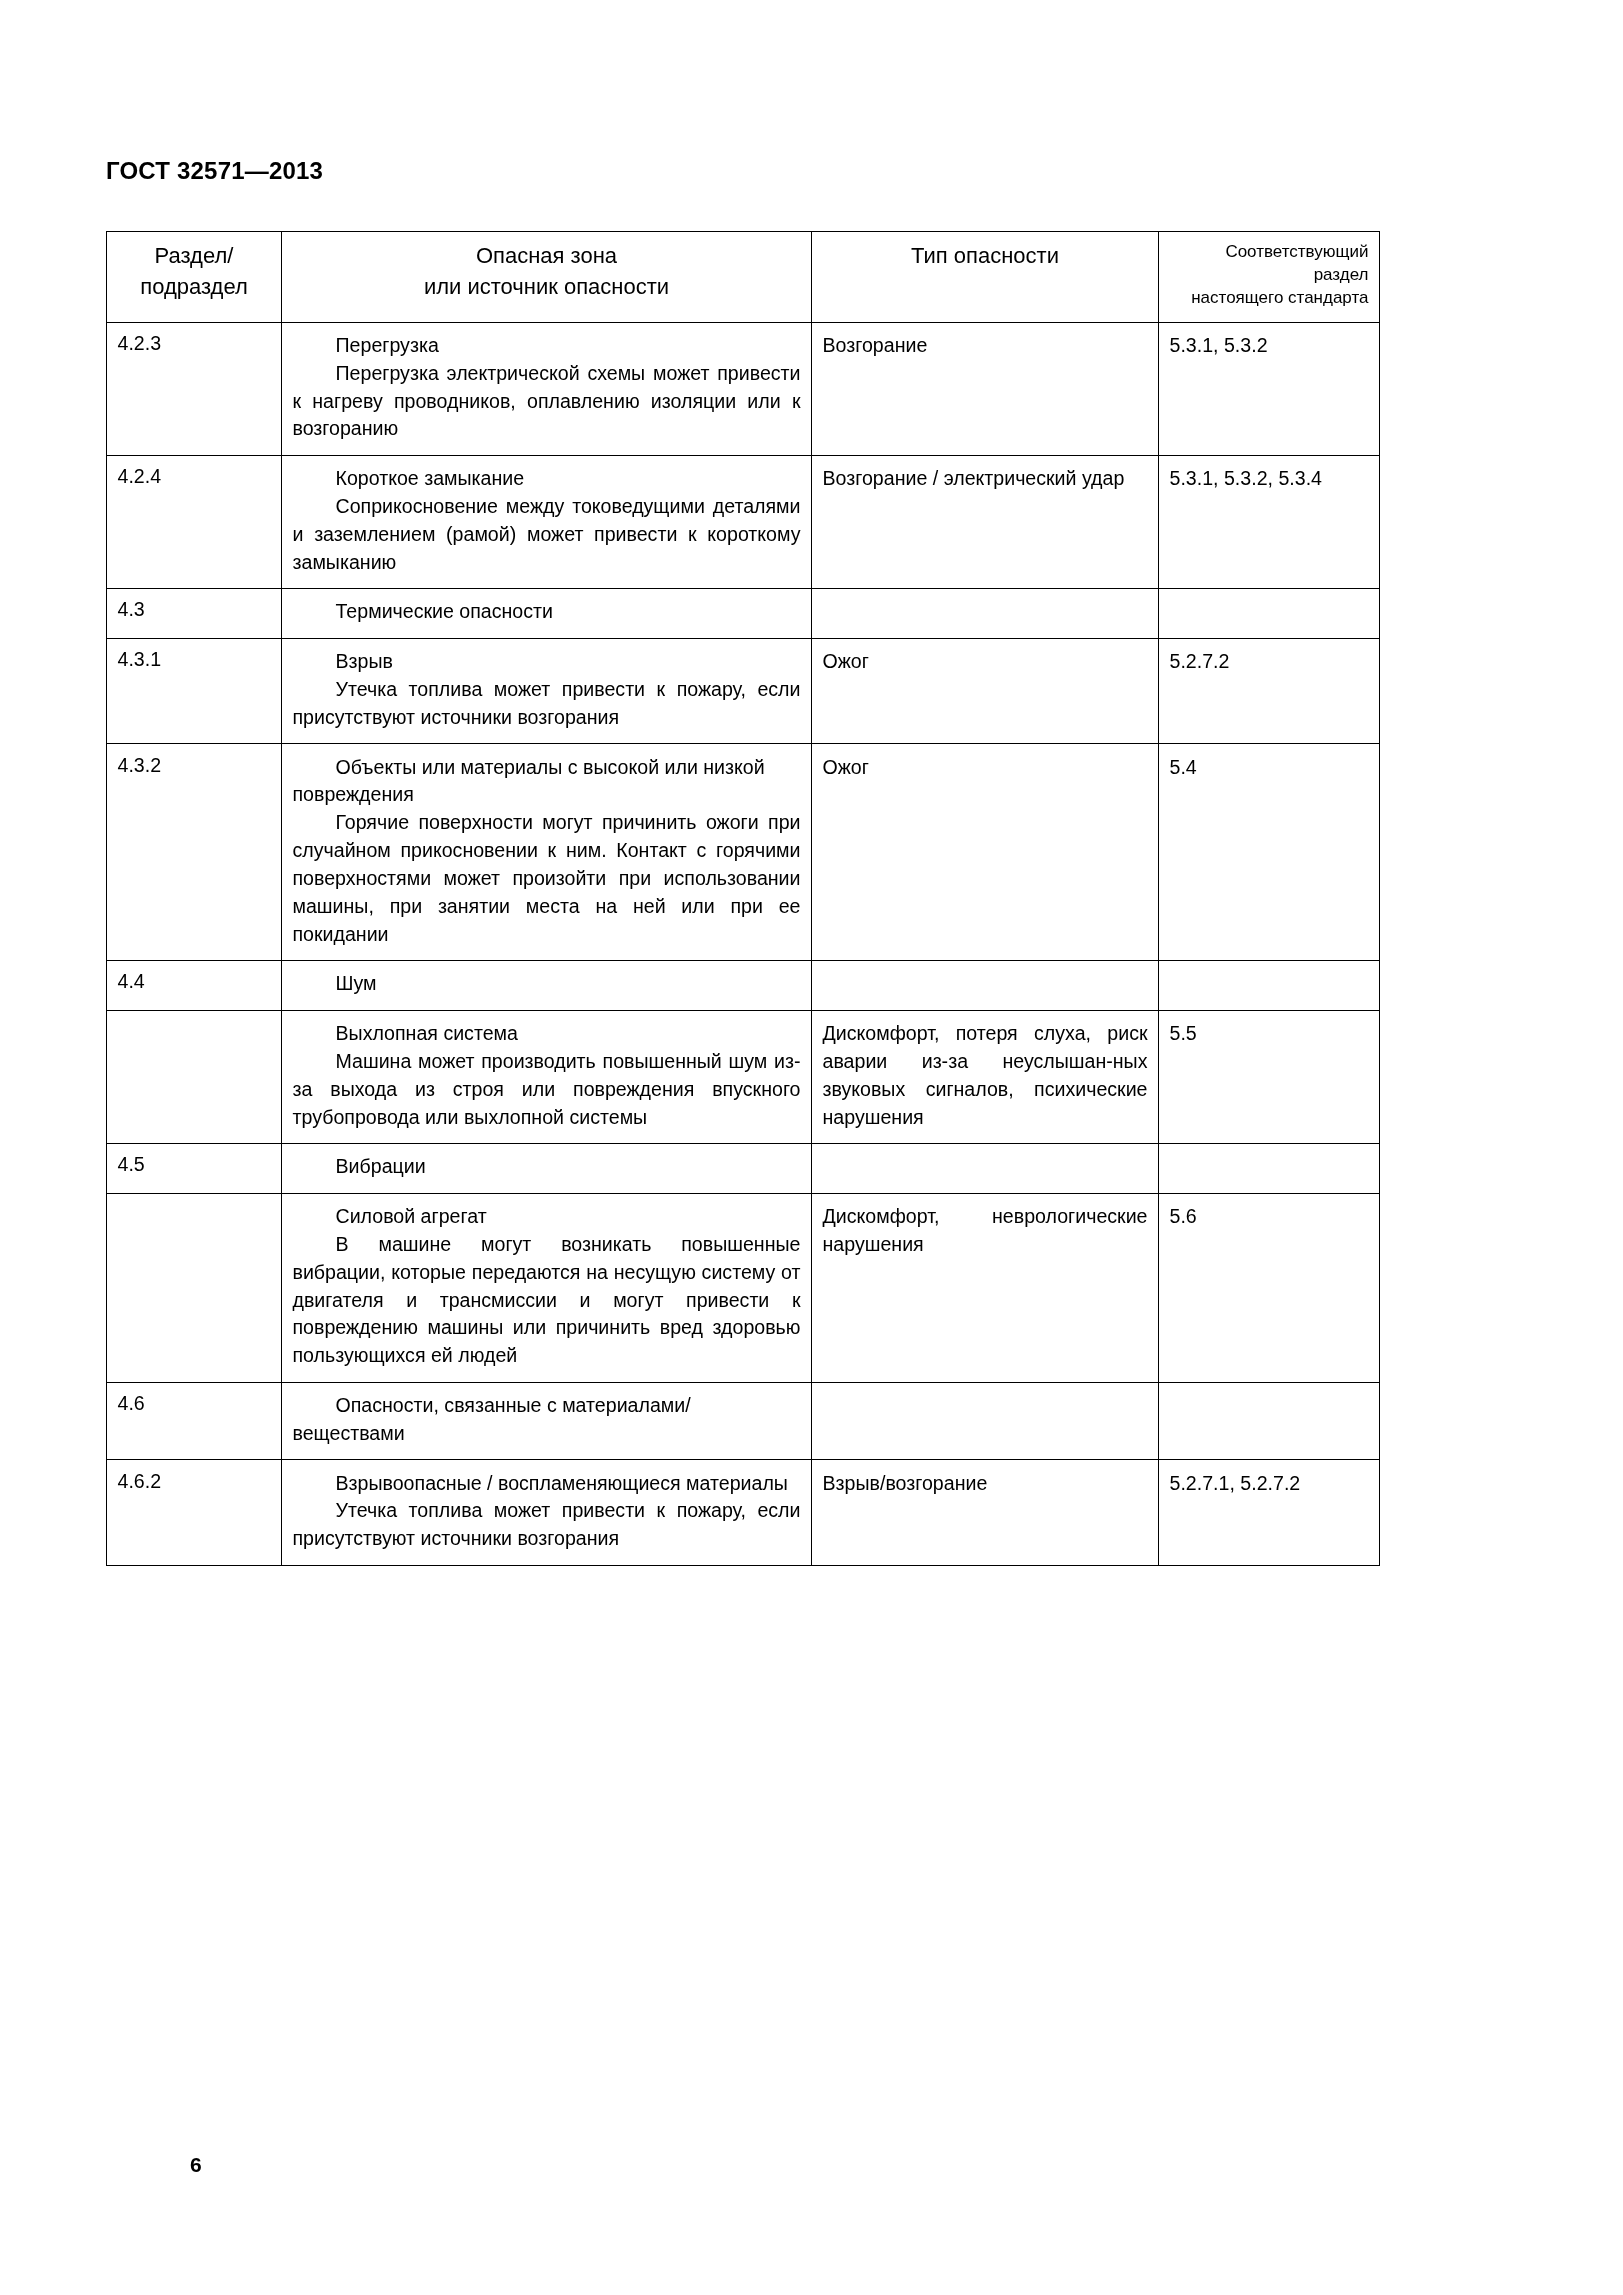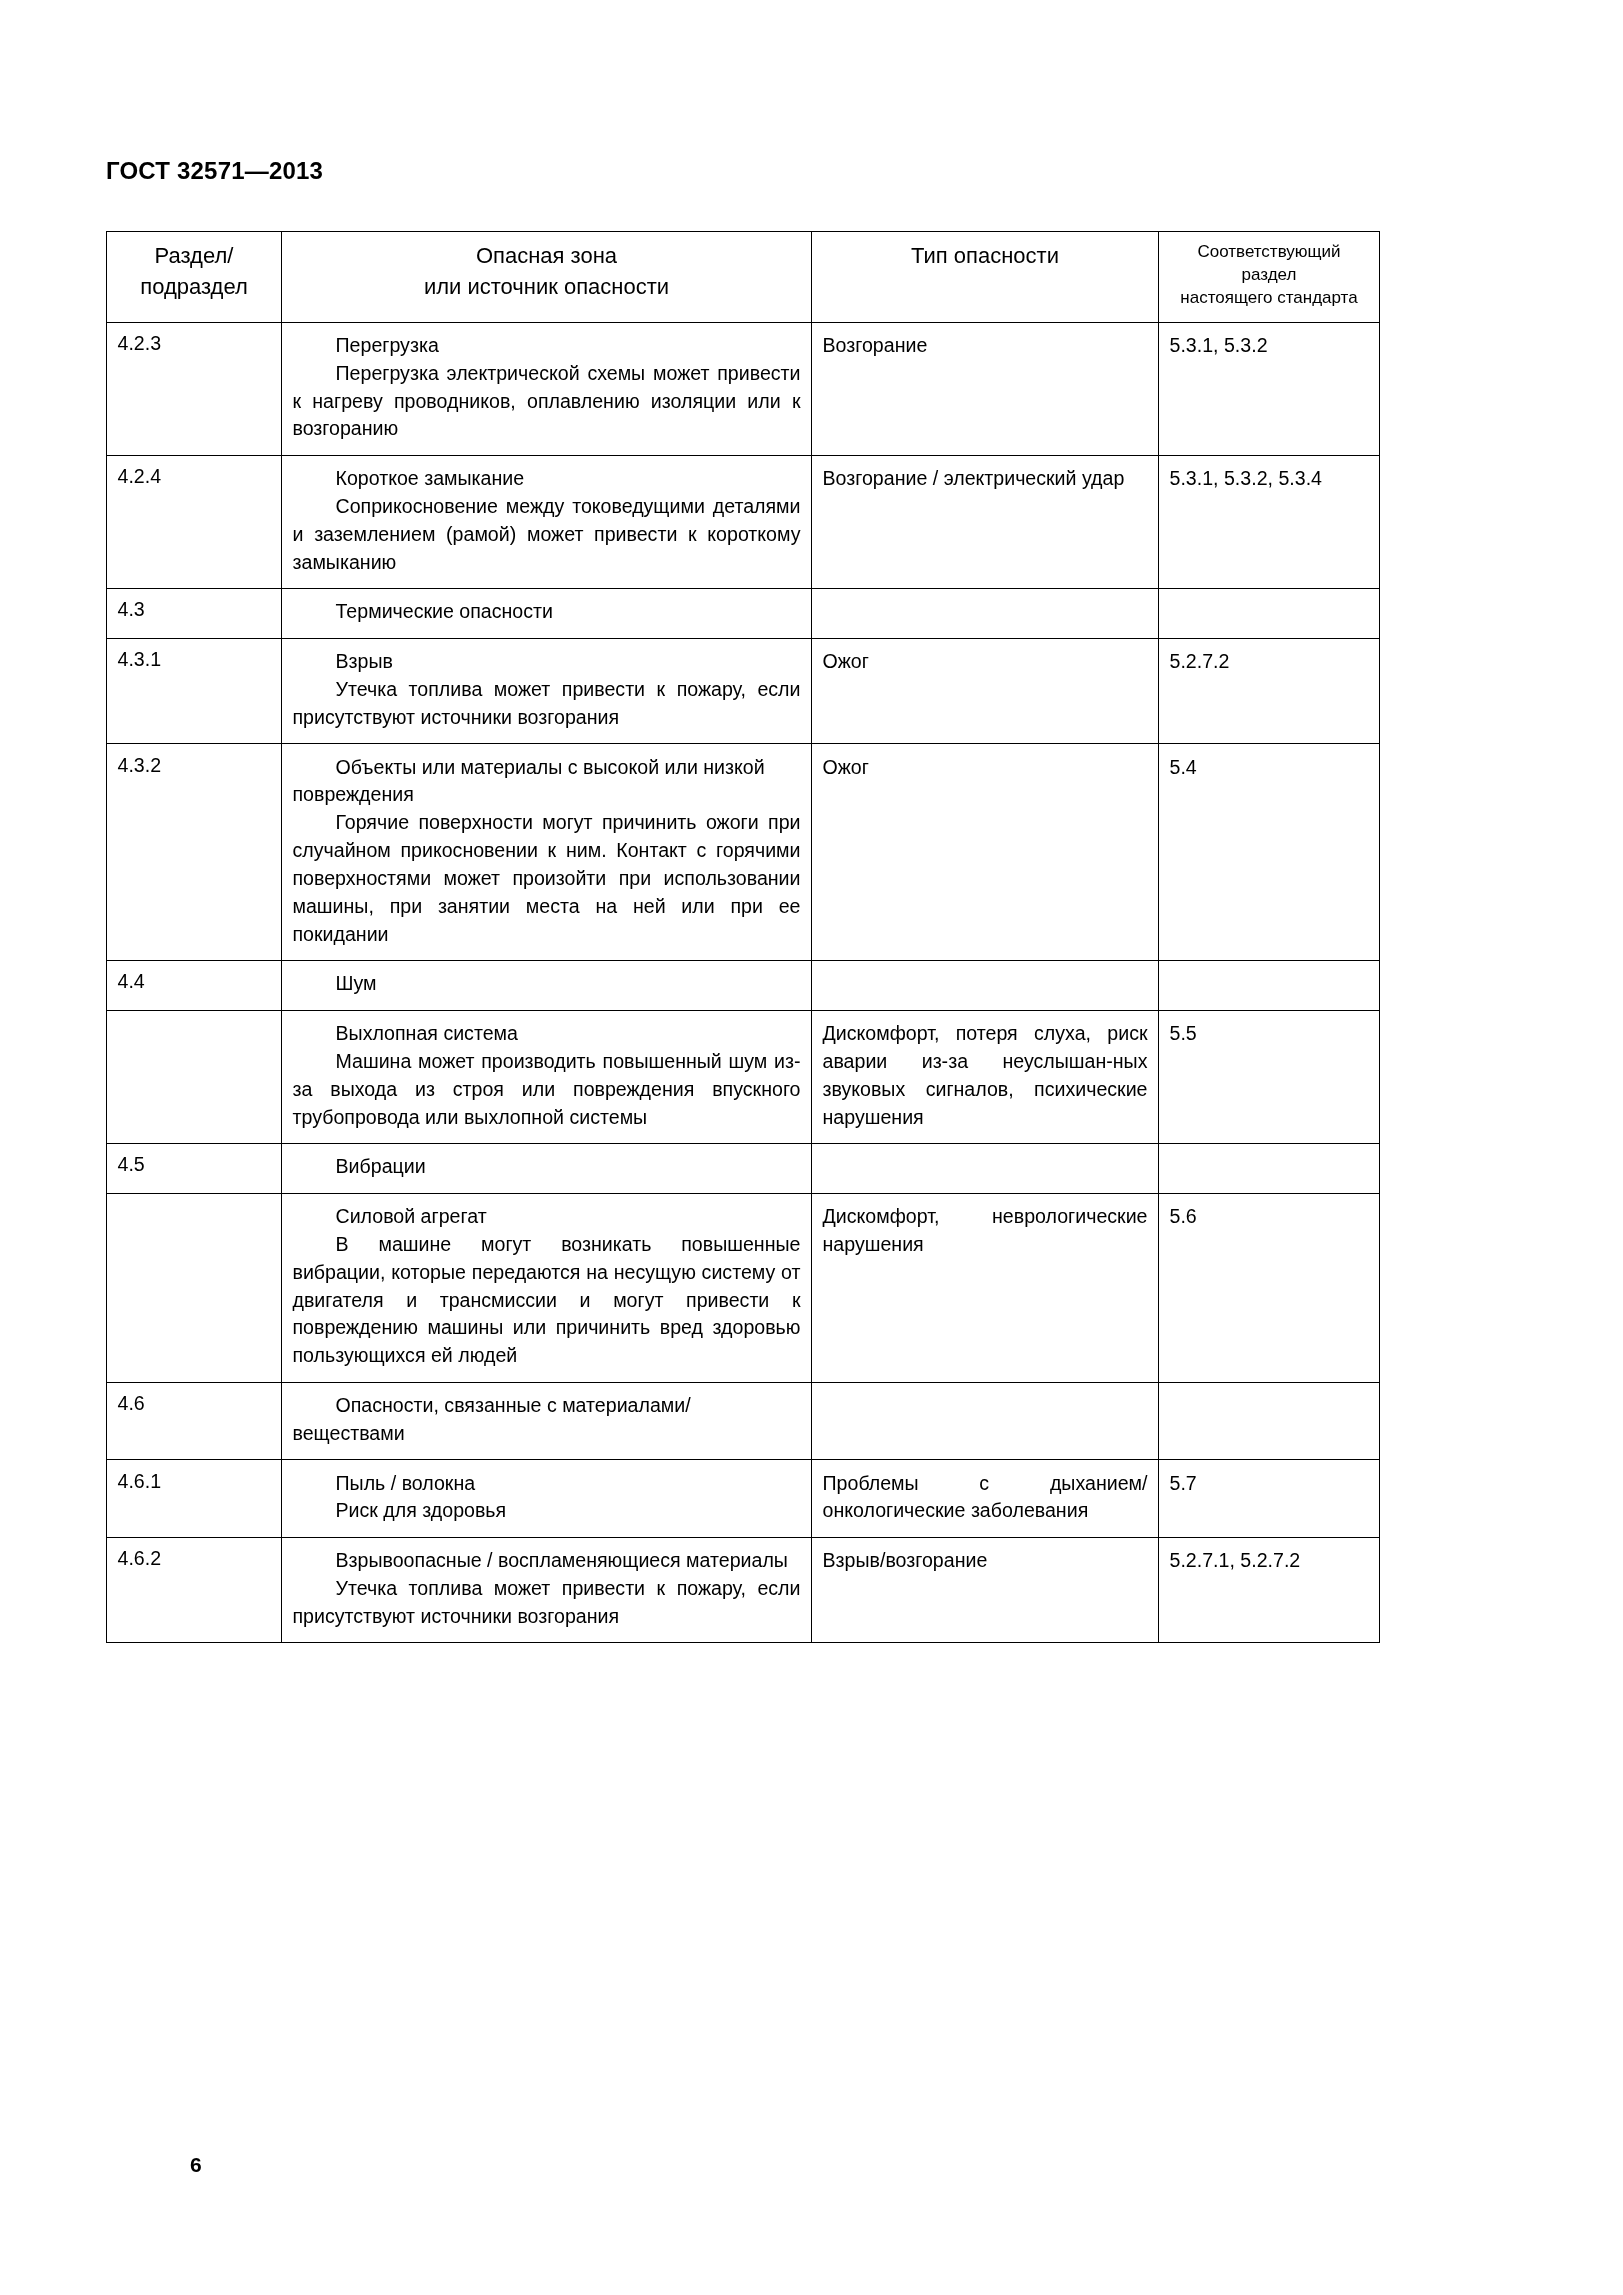--- a/index.html
+++ b/index.html
@@ -54,20 +54,21 @@
 
   thead td {
     text-align: center;
     vertical-align: middle;
     padding-top: 13px;
     padding-bottom: 13px;
   }
   thead .hdr-small {
     font-size: 17px;
     line-height: 1.35;
+    text-align: right;
   }
   thead .hdr-normal {
     font-size: 22px;
     line-height: 1.4;
   }
   .cell-section {
     white-space: nowrap;
   }
   .hz-title {
     display: block;
@@ -223,29 +224,20 @@
 
       <tr>
         <td class="cell-section">4.6</td>
         <td>
           <span class="hz-title">Опасности, связанные с материалами/ веществами</span>
         </td>
         <td class="plain"></td>
         <td class="plain"></td>
       </tr>
 
-      <tr>
-        <td class="cell-section">4.6.1</td>
-        <td>
-          <span class="hz-title">Пыль / волокна</span>
-          <span class="hz-title">Риск для здоровья</span>
-        </td>
-        <td class="just">Проблемы с дыханием/ онкологические заболевания</td>
-        <td class="plain">5.7</td>
-      </tr>
 
       <tr>
         <td class="cell-section">4.6.2</td>
         <td>
           <span class="hz-body">Взрывоопасные / воспламеняющиеся материалы</span>
           <span class="hz-body">Утечка топлива может привести к пожару, если присутствуют источники возгорания</span>
         </td>
         <td class="plain">Взрыв/возгорание</td>
         <td class="plain">5.2.7.1, 5.2.7.2</td>
       </tr>

